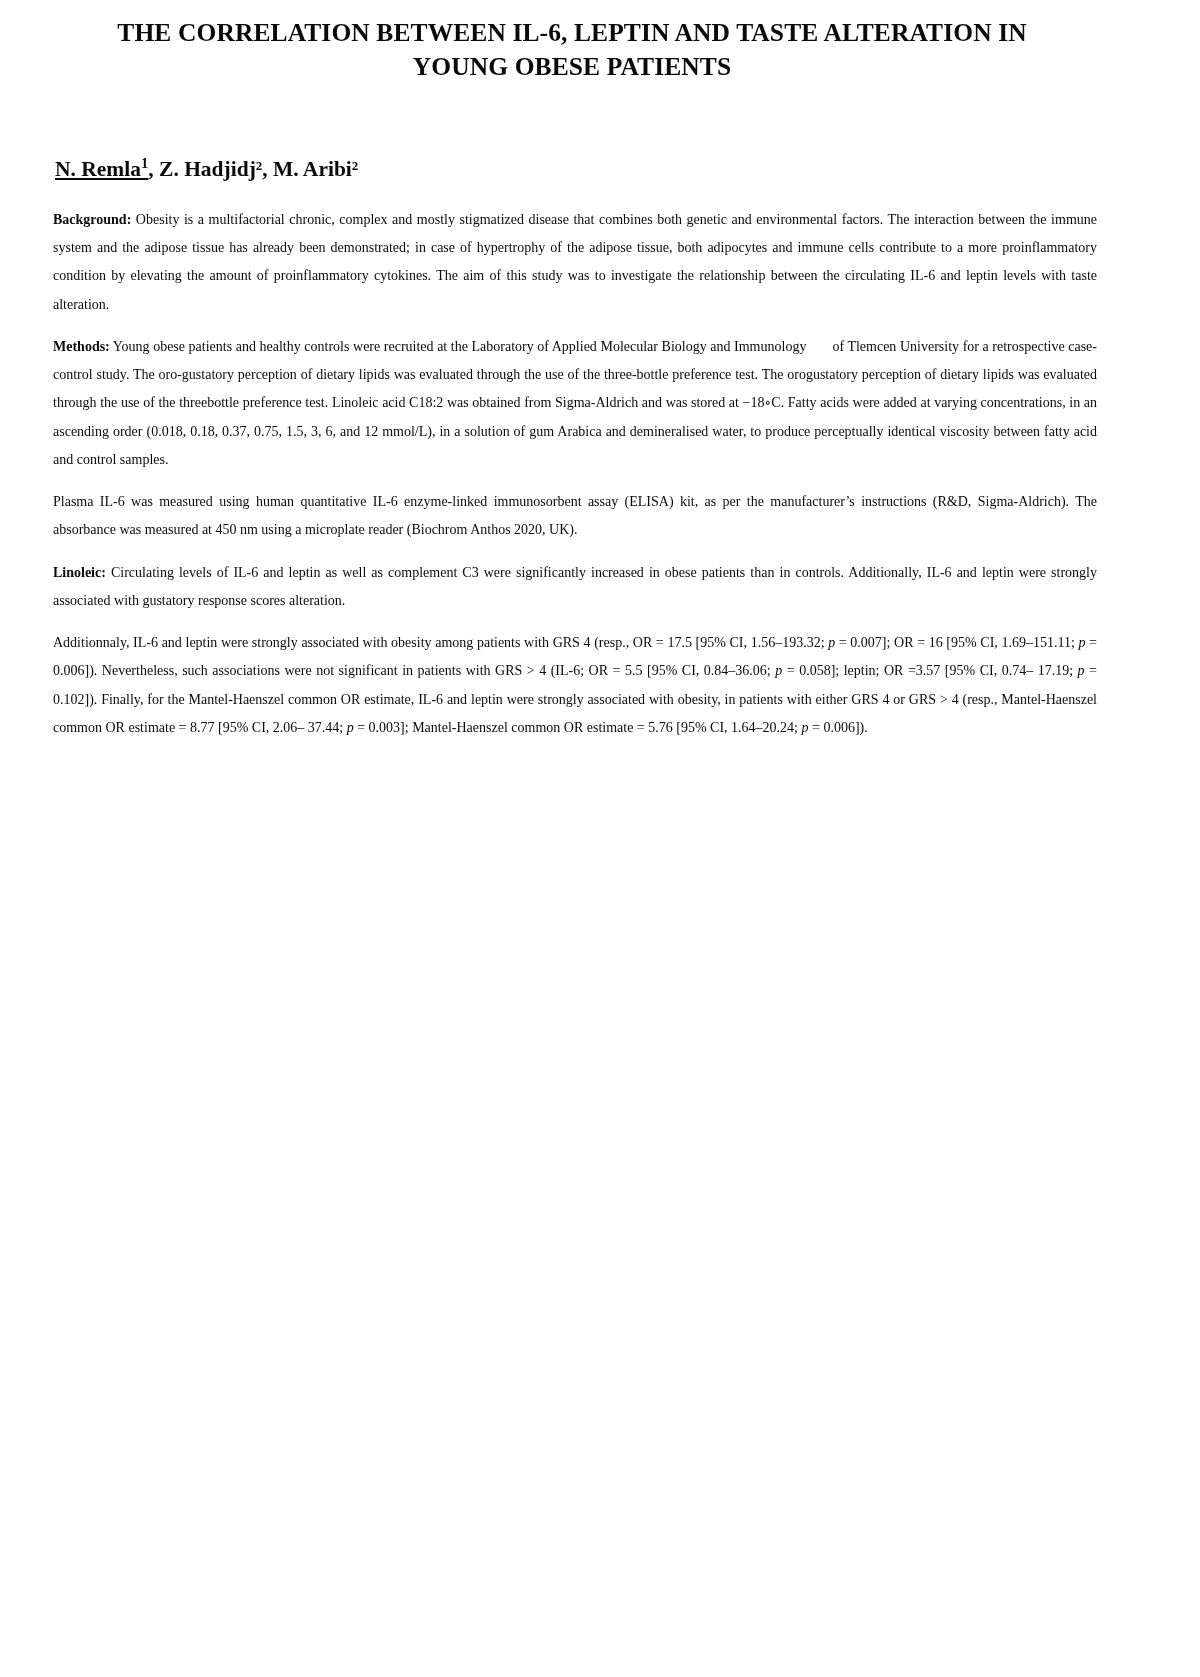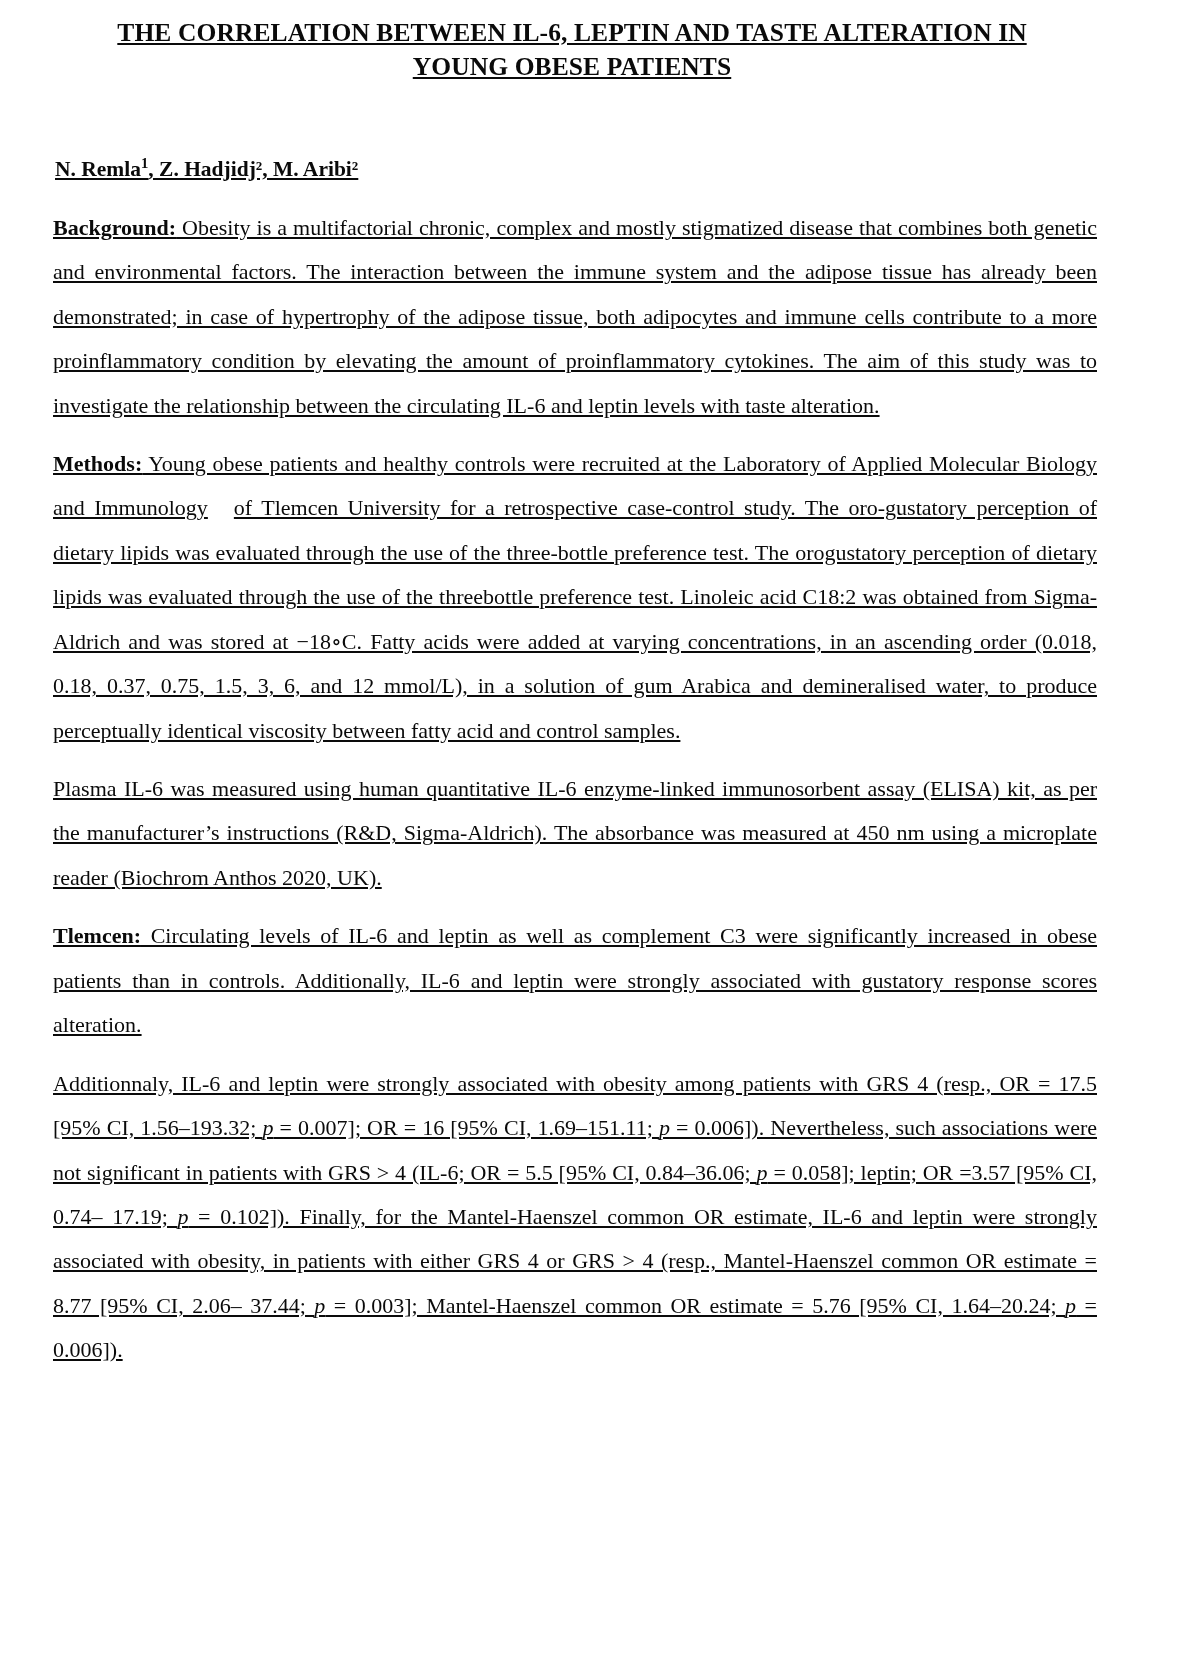--- a/index.html
+++ b/index.html
@@ -14,21 +14,20 @@
     font-family: "Liberation Serif", "DejaVu Serif", serif;
     color: #0a0a0a;
     -webkit-font-smoothing: antialiased;
   }
   .page {
     width: 1144px;
     min-height: 1677px;
     box-sizing: border-box;
     padding: 8px 47px 10px 47px;
     background: #ffffff;
-    text-decoration: underline;
   }
   .doc-title {
     font-size: 25.5px;
     font-weight: bold;
     text-align: center;
     line-height: 1.33;
     letter-spacing: 0.1px;
     margin: 8px 32px 0 32px;
     text-transform: uppercase;
   }
@@ -41,21 +40,21 @@
   .authors .underlined {
     text-decoration: underline;
     text-underline-offset: 2px;
   }
   sup {
     font-size: 0.68em;
     vertical-align: super;
     line-height: 0;
   }
   .para {
-    font-size: 22px;
+    font-size: 14px;
     line-height: 2.02;
     text-align: justify;
     text-justify: inter-word;
     margin: 14px 0 0 6px;
     padding: 0;
   }
   .para.first-body {
     margin-top: 22px;
   }
   .lead {
@@ -91,20 +90,20 @@
   <p class="para">
     <span class="lead">Methods:</span><span> Young obese patients and healthy controls were recruited at the Laboratory of Applied Molecular Biology and Immunology</span><span class="wide-gap"></span><span>of Tlemcen University for a retrospective case-control study. The oro-gustatory perception of dietary lipids was evaluated through the use of the three-bottle preference test. The orogustatory perception of dietary lipids was evaluated through the use of the threebottle preference test. Linoleic acid C18:2 was obtained from Sigma-Aldrich and was stored at −18∘C. Fatty acids were added at varying concentrations, in an ascending order (0.018, 0.18, 0.37, 0.75, 1.5, 3, 6, and 12 mmol/L), in a solution of gum Arabica and demineralised water, to produce perceptually identical viscosity between fatty acid and control samples.</span>
   </p>
 
   <p class="para">
     <span>Plasma IL-6 was measured using human quantitative IL-6 enzyme-linked immunosorbent assay (ELISA) kit, as per the manufacturer’s instructions (R&amp;D, Sigma-Aldrich). The absorbance was measured at 450 nm using a microplate reader (Biochrom Anthos 2020, UK).</span>
   </p>
 
 
   <p class="para">
-    <span class="lead">Tlemcen:</span><span> Circulating levels of IL-6 and leptin as well as complement C3 were significantly increased in obese patients than in controls. Additionally, IL-6 and leptin were strongly associated with gustatory response scores alteration.</span>
+    <span class="lead">Linoleic:</span><span> Circulating levels of IL-6 and leptin as well as complement C3 were significantly increased in obese patients than in controls. Additionally, IL-6 and leptin were strongly associated with gustatory response scores alteration.</span>
   </p>
 
   <p class="para">
     <span>Additionnaly, IL-6 and leptin were strongly associated with obesity among patients with GRS 4 (resp., OR = 17.5 [95% CI, 1.56–193.32; </span><span class="ital">p</span><span> = 0.007]; OR = 16 [95% CI, 1.69–151.11; </span><span class="ital">p</span><span> = 0.006]). Nevertheless, such associations were not significant in patients with GRS &gt; 4 (IL-6; OR = 5.5 [95% CI, 0.84–36.06; </span><span class="ital">p</span><span> = 0.058]; leptin; OR =3.57 [95% CI, 0.74– 17.19; </span><span class="ital">p</span><span> = 0.102]). Finally, for the Mantel-Haenszel common OR estimate, IL-6 and leptin were strongly associated with obesity, in patients with either GRS 4 or GRS &gt; 4 (resp., Mantel-Haenszel common OR estimate = 8.77 [95% CI, 2.06– 37.44; </span><span class="ital">p</span><span> = 0.003]; Mantel-Haenszel common OR estimate = 5.76 [95% CI, 1.64–20.24; </span><span class="ital">p</span><span> = 0.006]).</span>
   </p>
 
 </div>
 
 </body></html>

